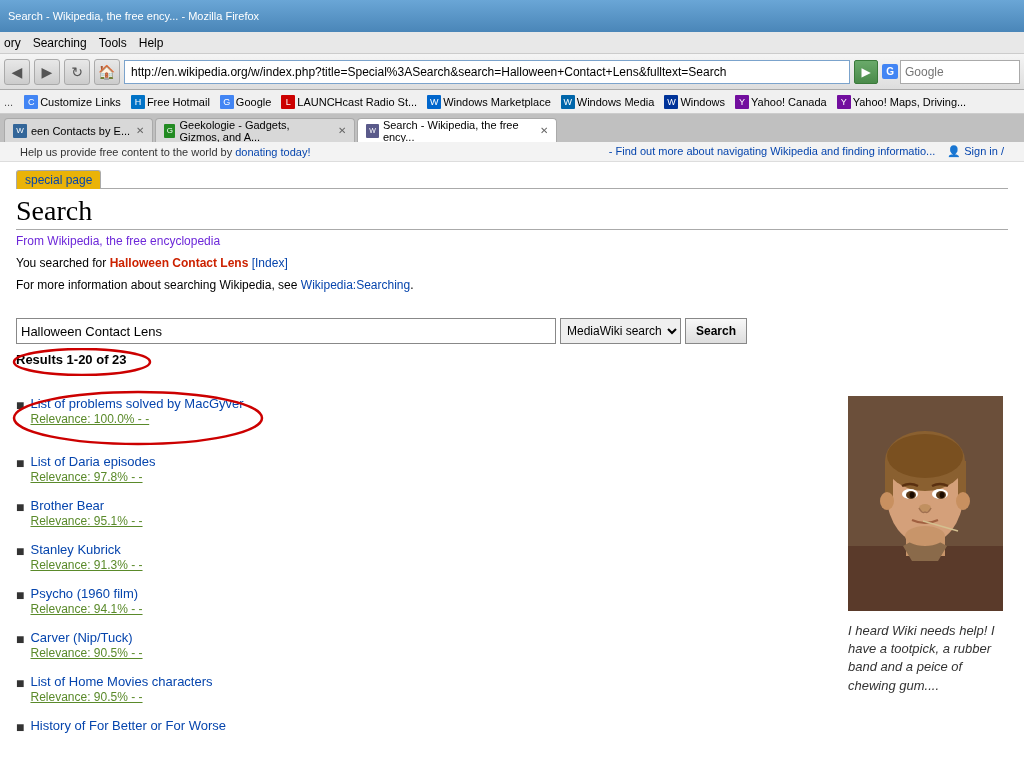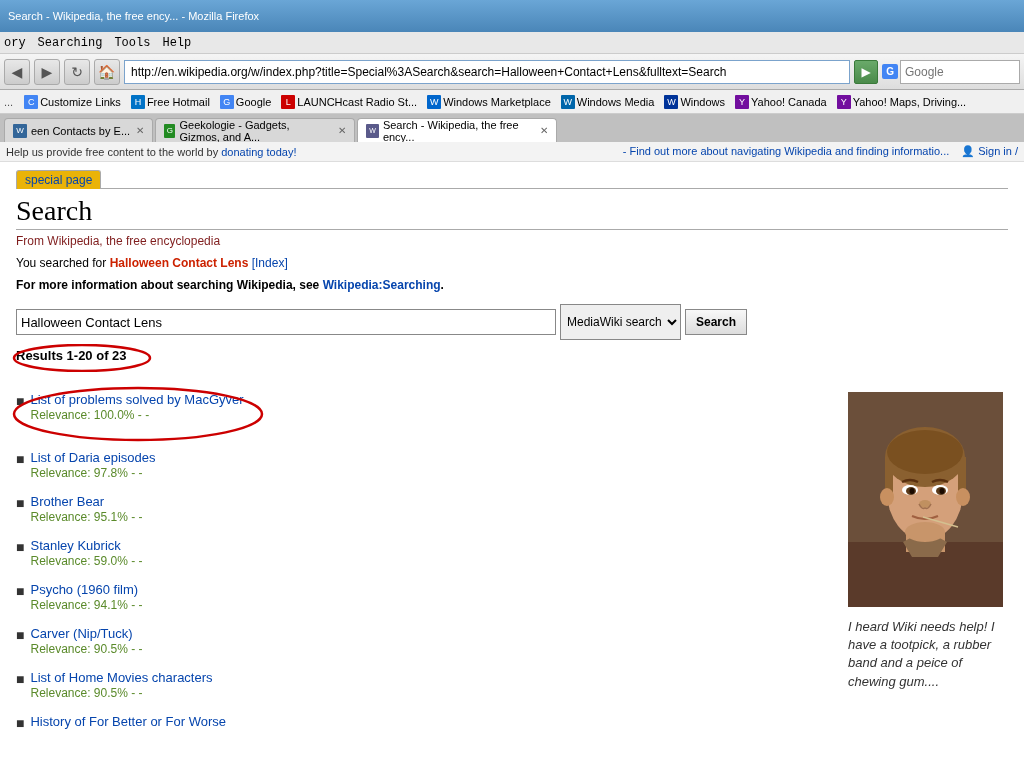--- a/index.html
+++ b/index.html
@@ -18,21 +18,21 @@
     .browser-menubar {
       background: #e8e8e8;
       height: 22px;
       display: flex;
       align-items: center;
       padding: 0 4px;
       font-size: 12px;
       border-bottom: 1px solid #ccc;
       gap: 12px;
     }
-    .browser-menubar span { cursor: pointer; font-family: Liberation Mono, monospace; }
+    .browser-menubar span { cursor: pointer; }
 
     .browser-toolbar {
       background: linear-gradient(to bottom, #f5f5f5, #ddd);
       height: 36px;
       display: flex;
       align-items: center;
       padding: 0 4px;
       gap: 4px;
       border-bottom: 1px solid #aaa;
     }
@@ -162,21 +162,21 @@
     }
 
     
     .wiki-topbar {
       background: #f3f3f3;
       border-bottom: 1px solid #ddd;
       height: 20px;
       display: flex;
       align-items: center;
       justify-content: space-between;
-      padding: 0 6px;
+      padding: 0 20px;
       font-size: 11px;
       color: #333;
     }
     .wiki-topbar a { color: #0645ad; text-decoration: none; }
 
     .wiki-content {
       padding: 8px 16px;
       max-width: 1024px;
     }
 
@@ -198,58 +198,57 @@
       font-size: 28px;
       font-weight: normal;
       border-bottom: 1px solid #aaa;
       margin-bottom: 4px;
       padding-bottom: 2px;
       color: #000;
     }
 
     .from-wikipedia {
       font-size: 12px;
-      color: #7f1d1d;
+      color: #6d28d9;
       margin-bottom: 8px;
     }
 
     .searched-for {
       font-size: 12px;
       margin-bottom: 8px;
     }
     .searched-for .search-term {
       color: #cc2200;
       font-weight: bold;
     }
     .searched-for .index-link {
       color: #0645ad;
     }
 
     .more-info {
       font-size: 12px;
-      margin-bottom: 12px;
-      font-weight: bold;
+      margin-bottom: 26px;
     }
     .more-info a { color: #0645ad; }
 
     .search-form {
       display: flex;
       align-items: center;
       gap: 4px;
       margin-bottom: 8px;
     }
     .wiki-search-input {
       width: 540px;
       height: 26px;
       border: 1px solid #888;
       padding: 0 4px;
       font-size: 13px;
     }
     .wiki-search-select {
-      height: 36px;
+      height: 26px;
       border: 1px solid #888;
       font-size: 12px;
       padding: 0 2px;
     }
     .wiki-search-btn {
       height: 26px;
       padding: 0 10px;
       background: linear-gradient(to bottom, #f8f8f8, #ddd);
       border: 1px solid #888;
       cursor: pointer;
@@ -287,20 +286,21 @@
     .result-content {}
     .result-title {
       color: #0645ad;
       font-size: 13px;
       text-decoration: none;
       cursor: pointer;
     }
     .result-relevance {
       font-size: 12px;
       color: #5a8a2a;
+      text-decoration: underline;
     }
 
     
     .image-area {
       width: 160px;
       flex-shrink: 0;
     }
     
     .face-svg { width: 155px; height: 215px; }
 
@@ -489,21 +489,21 @@
           <div class="result-content">
             <a class="result-title">Brother Bear</a><br>
             <span class="result-relevance">Relevance: 95.1% - -</span>
           </div>
         </div>
 
         <div class="result-item">
           <span class="result-bullet">■</span>
           <div class="result-content">
             <a class="result-title">Stanley Kubrick</a><br>
-            <span class="result-relevance">Relevance: 59.0% - -</span>
+            <span class="result-relevance">Relevance: 91.3% - -</span>
           </div>
         </div>
 
         <div class="result-item">
           <span class="result-bullet">■</span>
           <div class="result-content">
             <a class="result-title">Psycho (1960 film)</a><br>
             <span class="result-relevance">Relevance: 94.1% - -</span>
           </div>
         </div>

